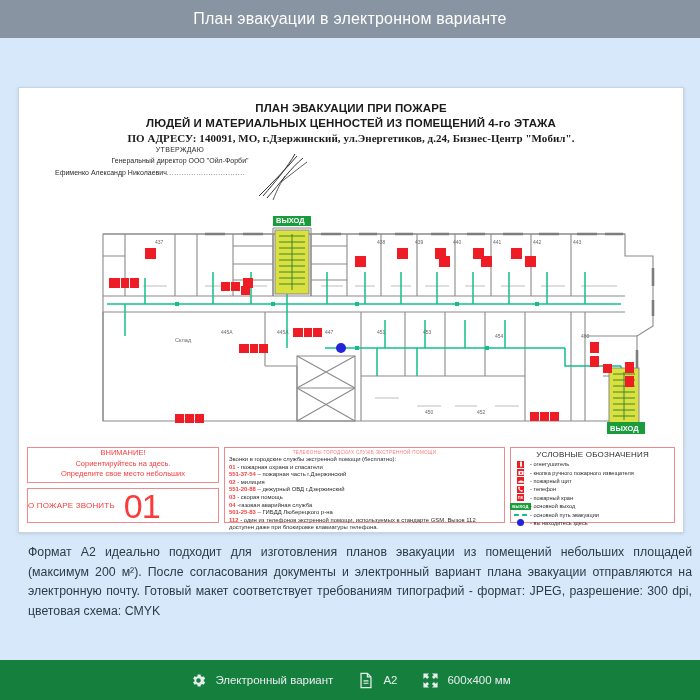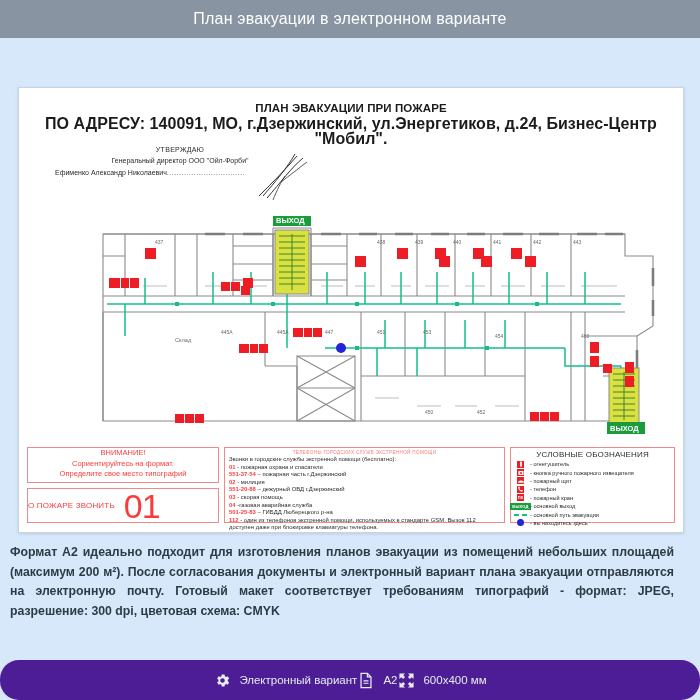--- a/index.html
+++ b/index.html
@@ -28,21 +28,21 @@
   .plan-card{
     position:absolute;left:18px;top:49px;width:664px;height:444px;
     background:#ffffff;border:1px solid #c8d4de;
     box-shadow:0 1px 3px rgba(60,80,100,.18);
     overflow:hidden;
   }
 
   .plan-titles{text-align:center;padding-top:13px;}
   .plan-title-1{font-size:11.5px;font-weight:bold;color:#1b1b1b;letter-spacing:.1px;line-height:15px;}
   .plan-title-2{font-size:11.5px;font-weight:bold;color:#1b1b1b;letter-spacing:.1px;line-height:15px;}
-  .plan-title-3{font-size:16px;font-weight:bold;color:#1b1b1b;letter-spacing:.05px;line-height:15px;}
+  .plan-title-3{font-size:11px;font-weight:bold;color:#1b1b1b;letter-spacing:.05px;line-height:15px;font-family:Liberation Serif, serif;}
 
   
   .approval{position:absolute;left:36px;top:58px;width:250px;}
   .approval-top{font-size:7px;color:#2a2a2a;text-align:center;letter-spacing:.3px;}
   .approval-role{font-size:7px;color:#2a2a2a;text-align:center;margin-top:4px;}
   .approval-name{font-size:7px;color:#2a2a2a;margin-top:5px;white-space:nowrap;}
   .approval-dots{letter-spacing:.5px;color:#555;}
   .signature{position:absolute;left:196px;top:6px;width:60px;height:48px;pointer-events:none;}
 
   
@@ -72,47 +72,48 @@
   .legend-lbl{font-size:5.6px;color:#2c2c2c;margin-left:3px;white-space:nowrap;}
 
   .ico-sq{width:7px;height:7px;background:#ee1c25;display:inline-block;position:relative;}
   .ico-sq.small-txt{font-size:4px;color:#fff;text-align:center;line-height:7px;font-weight:bold;}
   .ico-exit{background:#1a9c3c;color:#fff;font-size:4px;font-weight:bold;padding:1px 2px;letter-spacing:.2px;}
   .ico-path{width:13px;height:0;border-top:2px dashed #12bf8a;}
   .ico-dot{width:7px;height:7px;border-radius:50%;background:#2323d8;display:inline-block;}
 
   
   .desc{
-    position:absolute;left:10px;top:505px;width:664px;
-    font-size:12.3px;line-height:19.5px;color:#2d3b46;text-align:justify;font-weight:bold;
+    position:absolute;left:28px;top:505px;width:664px;
+    font-size:12.3px;line-height:19.5px;color:#2d3b46;text-align:justify;
   }
 
   
   .footer{
-    height:40px;background:#4c1d95;display:flex;align-items:center;justify-content:center;border-radius:19px;
+    height:40px;background:#15803d;display:flex;align-items:center;justify-content:center;gap:24px;
   }
   .f-item{display:flex;align-items:center;gap:8px;}
   .f-label{color:#e8ecef;font-size:11.5px;}
   .f-ico{width:18px;height:18px;display:flex;align-items:center;justify-content:center;}
 </style>
 </head>
 <body>
 
 <div class="page">
 
   <div class="header">
     <div class="header-title">План эвакуации в электронном варианте</div>
   </div>
 
   <div class="content">
 
     <div class="plan-card">
 
       <div class="plan-titles">
         <div class="plan-title-1">ПЛАН ЭВАКУАЦИИ ПРИ ПОЖАРЕ</div>
+        <div class="plan-title-2">ЛЮДЕЙ И МАТЕРИАЛЬНЫХ ЦЕННОСТЕЙ ИЗ ПОМЕЩЕНИЙ 4-го ЭТАЖА</div>
         <div class="plan-title-3">ПО АДРЕСУ: 140091, МО, г.Дзержинский, ул.Энергетиков, д.24, Бизнес-Центр "Мобил".</div>
       </div>
 
       <div class="approval">
         <div class="approval-top">УТВЕРЖДАЮ</div>
         <div class="approval-role">Генеральный директор  ООО "Ойл-Форби"</div>
         <div class="approval-name">
           <span>Ефименко Александр Николаевич</span><span class="approval-dots">................................</span>
         </div>
         <svg class="signature" viewBox="0 0 60 48">
@@ -294,22 +295,22 @@
             <text x="585" y="215" font-family="Liberation Sans, sans-serif" font-size="7.5" font-weight="bold" fill="#ffffff">ВЫХОД</text>
           </g>
         </svg>
       </div>
 
       <div class="info-row">
 
         <div class="box warn-box">
           <div class="warn-text">
             <div>ВНИМАНИЕ!</div>
-            <div>Сориентируйтесь на формат.</div>
-            <div>Определите свое место типографий</div>
+            <div>Сориентируйтесь на здесь.</div>
+            <div>Определите свое место небольших</div>
           </div>
         </div>
 
         <div class="box call-box">
           <span class="call-label">О ПОЖАРЕ ЗВОНИТЬ</span>
           <span class="call-number">01</span>
         </div>
 
         <div class="box phones-box">
           <div class="phones-head">ТЕЛЕФОНЫ ГОРОДСКИХ СЛУЖБ ЭКСТРЕННОЙ ПОМОЩИ</div>

